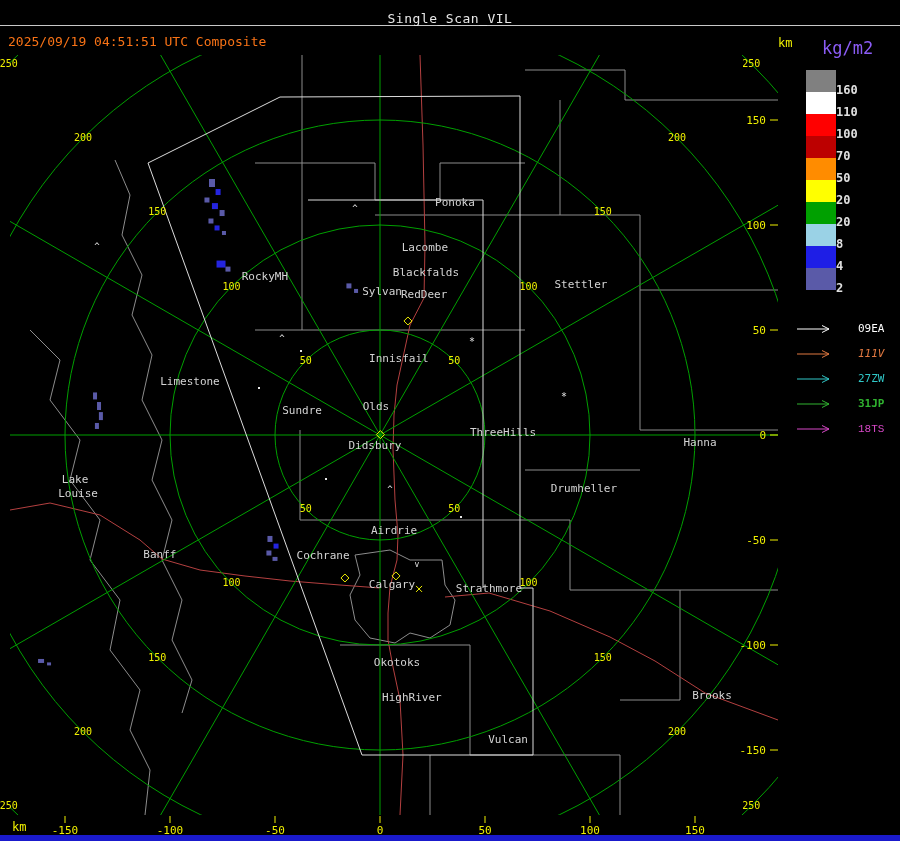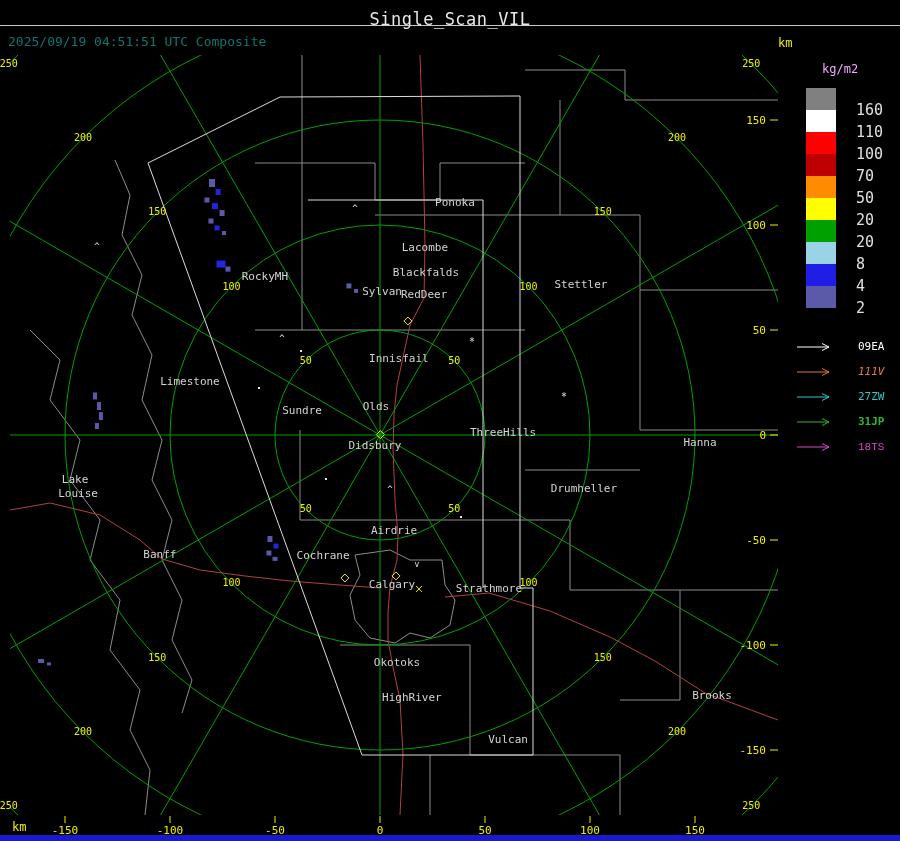--- a/index.html
+++ b/index.html
@@ -1,29 +1,29 @@
 <!DOCTYPE html>
 <html><head>
 <meta charset="utf-8">
 <style>
   html,body{margin:0;padding:0;background:#000;}
   body{width:900px;height:841px;position:relative;overflow:hidden;
        font-family:"DejaVu Sans Mono",monospace;}
   .titlebar{position:absolute;top:0;left:0;width:900px;height:25px;
             border-bottom:1px solid #c8c8c8;display:flex;align-items:center;justify-content:center;}
-  .title{color:#e8e8e8;font-size:17px;letter-spacing:.5px;margin-top:12px;}
-  .timestamp{position:absolute;left:8px;top:34px;color:#0f766e;font-size:13px;}
+  .title{color:#e8e8e8;font-size:13px;letter-spacing:.5px;margin-top:12px;}
+  .timestamp{position:absolute;left:8px;top:34px;color:#f97316;font-size:13px;}
   .y-unit{position:absolute;left:778px;top:36px;color:#f0f000;font-size:12px;}
   .x-unit{position:absolute;left:12px;top:820px;color:#f0f000;font-size:12px;}
   #plot-svg{position:absolute;left:10px;top:55px;overflow:visible;}
   .legend{position:absolute;left:792px;top:30px;width:108px;}
-  .legend-unit{color:#f0abfc;font-size:12px;margin:32px 0 12px 30px;}
+  .legend-unit{color:#8b5cf6;font-size:17px;margin:8px 0 12px 30px;}
   .cb-row{display:flex;align-items:flex-start;height:22px;}
   .cb-swatch{width:30px;height:22px;margin-left:14px;flex:0 0 30px;}
-  .cb-label{color:#e0e0e0;font-size:15px;margin-left:20px;transform:translateY(13px);}
+  .cb-label{color:#e0e0e0;font-size:12px;margin-left:0;transform:translateY(13px);font-weight:bold;}
   #pointer-rows{margin-top:26px;}
   .ptr-row{display:flex;align-items:center;height:25px;margin-left:4px;}
   .ptr-label{font-size:11px;margin-left:20px;}
   .bottombar{position:absolute;left:0;bottom:0;width:900px;height:6px;background:#1a1acc;}
   svg text{font-family:"DejaVu Sans Mono",monospace;}
 </style>
 </head>
 <body>
 
 <div class="titlebar">

